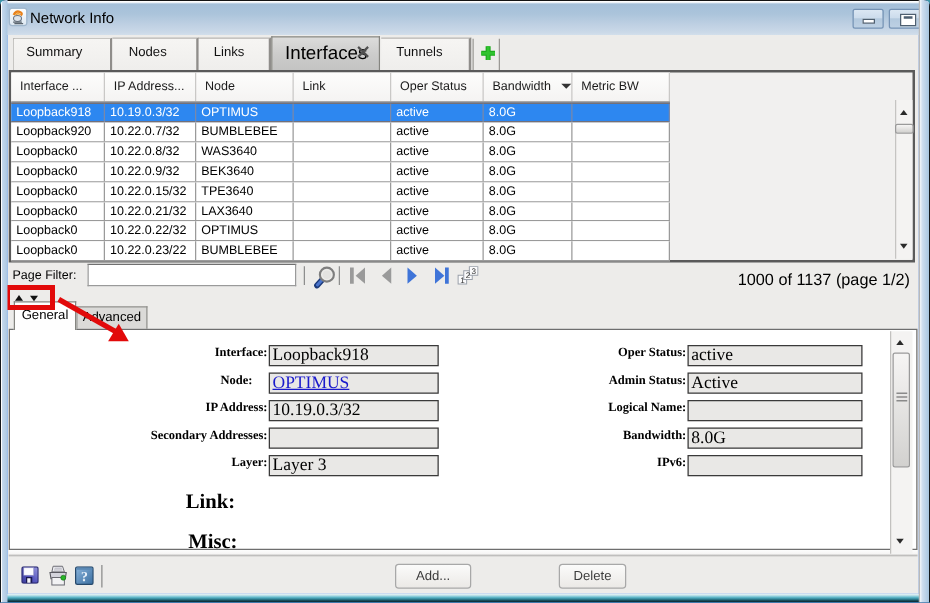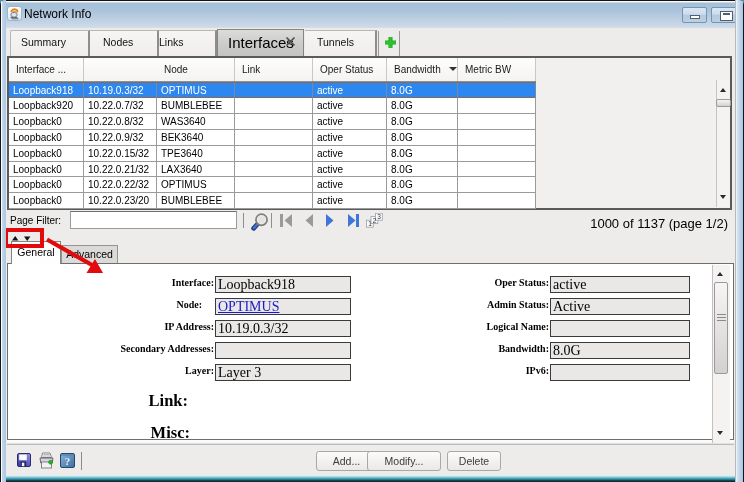--- a/index.html
+++ b/index.html
@@ -25,21 +25,21 @@
   background:linear-gradient(to right,#14181c 0px,#14181c 1px,#fdfdfd 1px,#fdfdfd 2px,#c4d8ec 2px,#aac6e0 6px); }
 #bottombar { position:absolute; left:0; top:475px; width:744px; height:7px; z-index:29;
   background:linear-gradient(to bottom,#eef7f9 0%,#c0e2ea 18%,#62bacc 40%,#2e8296 62%,#14424e 80%,#081e24 100%); }
 
 
 .tab { position:absolute; top:30px; height:26px; background:linear-gradient(to bottom,#f6f5f3,#efeeec);
   border-top:1px solid #b9b7b4; border-right:2px solid #8f8d8a; font-size:10.5px; color:#111;
   text-align:left; line-height:23px; }
 #tab1 { left:10px; width:80px; border-left:1px solid #b9b7b4; border-radius:2px 0 0 0; padding-left:10px; }
 #tab2 { left:90px; width:69px; padding-left:13px; }
-#tab3 { left:159px; width:58px; }
+#tab3 { left:159px; width:58px; padding-left:12px; }
 #tabsel { position:absolute; left:217px; top:29px; width:87px; height:28px;
   background:linear-gradient(to bottom,#dcdcdb 0%,#cccccb 50%,#c3c3c2 100%);
   border:1px solid #858580; border-bottom:none; font-size:15px; color:#000; line-height:26px; }
 #tabsel span.lbl { position:absolute; left:10px; top:0px; }
 #tabx { position:absolute; right:7px; top:6px; width:11px; height:11px; }
 #tab5 { left:305px; width:72px; padding-left:12px; }
 #tabplussep { position:absolute; left:378px; top:31px; width:1px; height:25px; background:#9b9995; }
 #plusicon { position:absolute; left:384px; top:36px; width:13px; height:13px; }
 
 
@@ -124,20 +124,21 @@
   <div id="tabplussep"></div>
   <div style="position:absolute;left:399px;top:31px;width:1px;height:25px;background:#9b9995;"></div>
   <svg id="plusicon" viewBox="0 0 13 13">
       <path d="M6.5 1 V12 M1 6.5 H12" stroke="#17a517" stroke-width="4"></path>
       <path d="M6.5 1 V12 M1 6.5 H12" stroke="#2fc32f" stroke-width="2.4"></path>
     </svg>
 
   <div id="tbl">
     <div id="thead">
       <div class="hcell" style="left:0;width:75px;">Interface ...</div>
+      <div class="hcell" style="left:75px;width:73px;">IP Address...</div>
       <div class="hcell" style="left:148px;width:78px;">Node</div>
       <div class="hcell" style="left:226px;width:78px;">Link</div>
       <div class="hcell" style="left:378px;width:71px;">Bandwidth<span style="position:absolute;left:62px;top:9px;width:0;height:0;border-left:4px solid transparent;border-right:4px solid transparent;border-top:4.5px solid #333;"></span></div>
       <div class="hcell" style="left:304px;width:74px;">Oper Status</div>
       <div class="hcell" style="left:449px;width:78px;">Metric BW</div>
     </div>
     <div id="thsep" style="position:absolute;left:0;top:23px;width:527px;height:1px;background:#8f8f8f;"></div>
     <div id="tdata">
         <div class="trow sel" style="top:0px;height:16px;">
           <div class="tcell" style="left:0px;width:75px;">Loopback918</div>
@@ -197,21 +198,21 @@
           <div class="tcell" style="left:0px;width:75px;">Loopback0</div>
           <div class="tcell" style="left:75px;width:73px;">10.22.0.22/32</div>
           <div class="tcell" style="left:148px;width:78px;">OPTIMUS</div>
           <div class="tcell" style="left:226px;width:78px;"></div>
           <div class="tcell" style="left:304px;width:74px;">active</div>
           <div class="tcell" style="left:378px;width:71px;">8.0G</div>
           <div class="tcell" style="left:449px;width:78px;"></div>
         </div>
         <div class="trow" style="top:111px;height:16px;">
           <div class="tcell" style="left:0px;width:75px;">Loopback0</div>
-          <div class="tcell" style="left:75px;width:73px;">10.22.0.23/20</div>
+          <div class="tcell" style="left:75px;width:73px;">10.22.0.23/22</div>
           <div class="tcell" style="left:148px;width:78px;">BUMBLEBEE</div>
           <div class="tcell" style="left:226px;width:78px;"></div>
           <div class="tcell" style="left:304px;width:74px;">active</div>
           <div class="tcell" style="left:378px;width:71px;">8.0G</div>
           <div class="tcell" style="left:449px;width:78px;"></div>
         </div>
       </div>
     <div id="vscroll1">
       <div class="uarrow" style="left:3px;top:8px;"></div>
       <div class="sthumb" style="left:-1px;top:19px;width:15px;height:8px;"></div>
@@ -323,16 +324,15 @@
       <stop offset="0" stop-color="#8ab4dc"></stop>
           <stop offset="1" stop-color="#3a6ea0"></stop>
     </linearGradient>
       </defs>
     <rect x="0.5" y="0.5" width="14" height="14" rx="1.5" fill="url(#hlg)" stroke="#26486a"></rect>
     <rect x="1.2" y="1.2" width="12.6" height="1.6" fill="#5a88b4"></rect>
     <text x="7.5" y="12" font-size="11" font-family="Liberation Serif, serif" font-weight="bold" fill="#eaf2fa" text-anchor="middle">?</text>
   </svg>
   <div id="toolsep"></div>
   <div class="btn" id="btnadd">Add...</div>
-  <div class="btn" id="btnmod">Modify...</div>
   <div class="btn" id="btndel">Delete</div>
   <div id="bottombar"></div>
 </div>
 
 </body></html>

